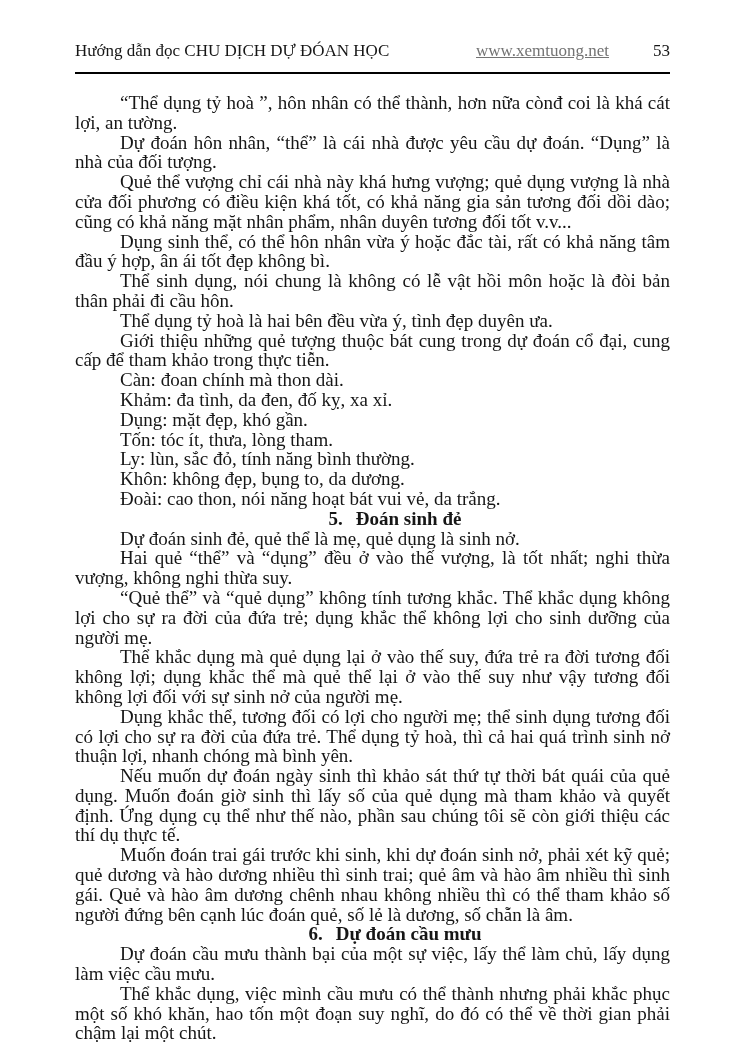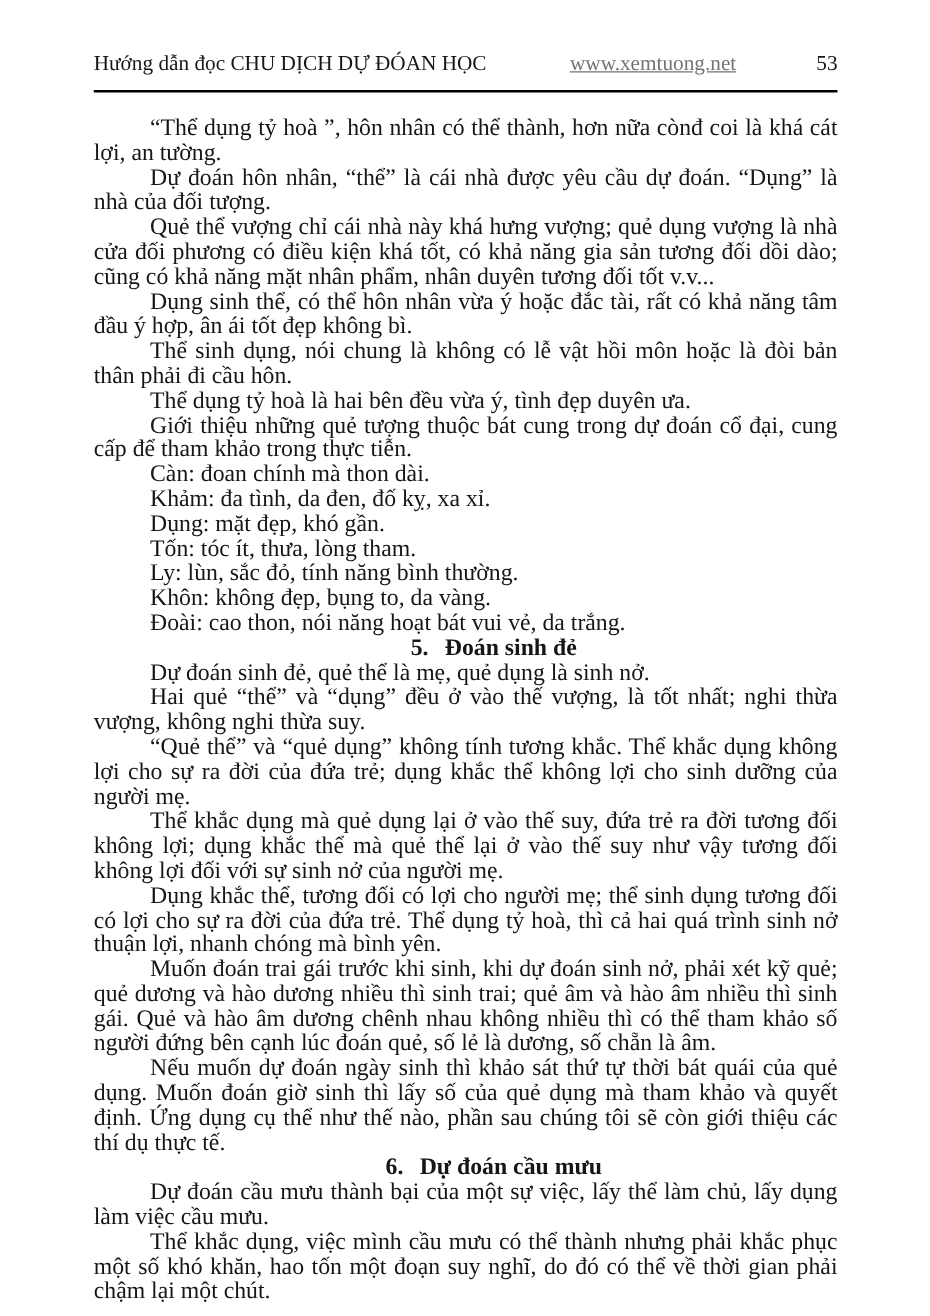--- a/index.html
+++ b/index.html
@@ -29,21 +29,21 @@
   }
   .header-title {
     flex: 1 1 auto;
   }
   .header-link {
     color: #737373;
     text-decoration: underline;
     cursor: pointer;
   }
   .header-pagenum {
-    margin-left: 64px;
+    margin-left: 44px;
   }
   .rule {
     border: none;
     border-top: 2px solid #000000;
     margin: 10px 0 0 0;
   }
   .body-text {
     margin-top: 19px;
     font-size: 19px;
     line-height: 19.8px;
@@ -81,29 +81,29 @@
         <p class="para para"><span>Quẻ thể vượng chỉ cái nhà này khá hưng vượng; quẻ dụng vượng là nhà cửa đối phương có điều kiện khá tốt, có khả năng gia sản tương đối dồi dào; cũng có khả năng mặt nhân phẩm, nhân duyên tương đối tốt v.v...</span></p>
         <p class="para para"><span>Dụng sinh thể, có thể hôn nhân vừa ý hoặc đắc tài, rất có khả năng tâm đầu ý hợp, ân ái tốt đẹp không bì.</span></p>
         <p class="para para"><span>Thể sinh dụng, nói chung là không có lễ vật hồi môn hoặc là đòi bản thân phải đi cầu hôn.</span></p>
         <p class="para para"><span>Thể dụng tỷ hoà là hai bên đều vừa ý, tình đẹp duyên ưa.</span></p>
         <p class="para para"><span>Giới thiệu những quẻ tượng thuộc bát cung trong dự đoán cổ đại, cung cấp để tham khảo trong thực tiễn.</span></p>
         <p class="para para"><span>Càn: đoan chính mà thon dài.</span></p>
         <p class="para para"><span>Khảm: đa tình, da đen, đố kỵ, xa xỉ.</span></p>
         <p class="para para"><span>Dụng: mặt đẹp, khó gần.</span></p>
         <p class="para para"><span>Tốn: tóc ít, thưa, lòng tham.</span></p>
         <p class="para para"><span>Ly: lùn, sắc đỏ, tính năng bình thường.</span></p>
-        <p class="para para"><span>Khôn: không đẹp, bụng to, da vàng.</span></p>
+        <p class="para para"><span>Khôn: không đẹp, bụng to, da dương.</span></p>
         <p class="para para"><span>Đoài: cao thon, nói năng hoạt bát vui vẻ, da trắng.</span></p>
         <p class="para heading"><span class="num">5.</span><span>Đoán sinh đẻ</span></p>
         <p class="para para"><span>Dự đoán sinh đẻ, quẻ thể là mẹ, quẻ dụng là sinh nở.</span></p>
         <p class="para para"><span>Hai quẻ “thể” và “dụng” đều ở vào thế vượng, là tốt nhất; nghi thừa vượng, không nghi thừa suy.</span></p>
         <p class="para para"><span>“Quẻ thể” và “quẻ dụng” không tính tương khắc. Thể khắc dụng không lợi cho sự ra đời của đứa trẻ; dụng khắc thể không lợi cho sinh dưỡng của người mẹ.</span></p>
         <p class="para para"><span>Thể khắc dụng mà quẻ dụng lại ở vào thế suy, đứa trẻ ra đời tương đối không lợi; dụng khắc thể mà quẻ thể lại ở vào thế suy như vậy tương đối không lợi đối với sự sinh nở của người mẹ.</span></p>
         <p class="para para"><span>Dụng khắc thể, tương đối có lợi cho người mẹ; thể sinh dụng tương đối có lợi cho sự ra đời của đứa trẻ. Thể dụng tỷ hoà, thì cả hai quá trình sinh nở thuận lợi, nhanh chóng mà bình yên.</span></p>
+        <p class="para para"><span>Nếu muốn dự đoán ngày sinh thì khảo sát thứ tự thời bát quái của quẻ dụng. Muốn đoán giờ sinh thì lấy số của quẻ dụng mà tham khảo và quyết định. Ứng dụng cụ thể như thế nào, phần sau chúng tôi sẽ còn giới thiệu các thí dụ thực tế.</span></p>
         <p class="para para"><span>Muốn đoán trai gái trước khi sinh, khi dự đoán sinh nở, phải xét kỹ quẻ; quẻ dương và hào dương nhiều thì sinh trai; quẻ âm và hào âm nhiều thì sinh gái. Quẻ và hào âm dương chênh nhau không nhiều thì có thể tham khảo số người đứng bên cạnh lúc đoán quẻ, số lẻ là dương, số chẵn là âm.</span></p>
-        <p class="para para"><span>Nếu muốn dự đoán ngày sinh thì khảo sát thứ tự thời bát quái của quẻ dụng. Muốn đoán giờ sinh thì lấy số của quẻ dụng mà tham khảo và quyết định. Ứng dụng cụ thể như thế nào, phần sau chúng tôi sẽ còn giới thiệu các thí dụ thực tế.</span></p>
         <p class="para heading"><span class="num">6.</span><span>Dự đoán cầu mưu</span></p>
         <p class="para para"><span>Dự đoán cầu mưu thành bại của một sự việc, lấy thể làm chủ, lấy dụng làm việc cầu mưu.</span></p>
         <p class="para para"><span>Thể khắc dụng, việc mình cầu mưu có thể thành nhưng phải khắc phục một số khó khăn, hao tốn một đoạn suy nghĩ, do đó có thể về thời gian phải chậm lại một chút.</span></p>
       </div>
 
   </div>
 </div>
 
 </body></html>

